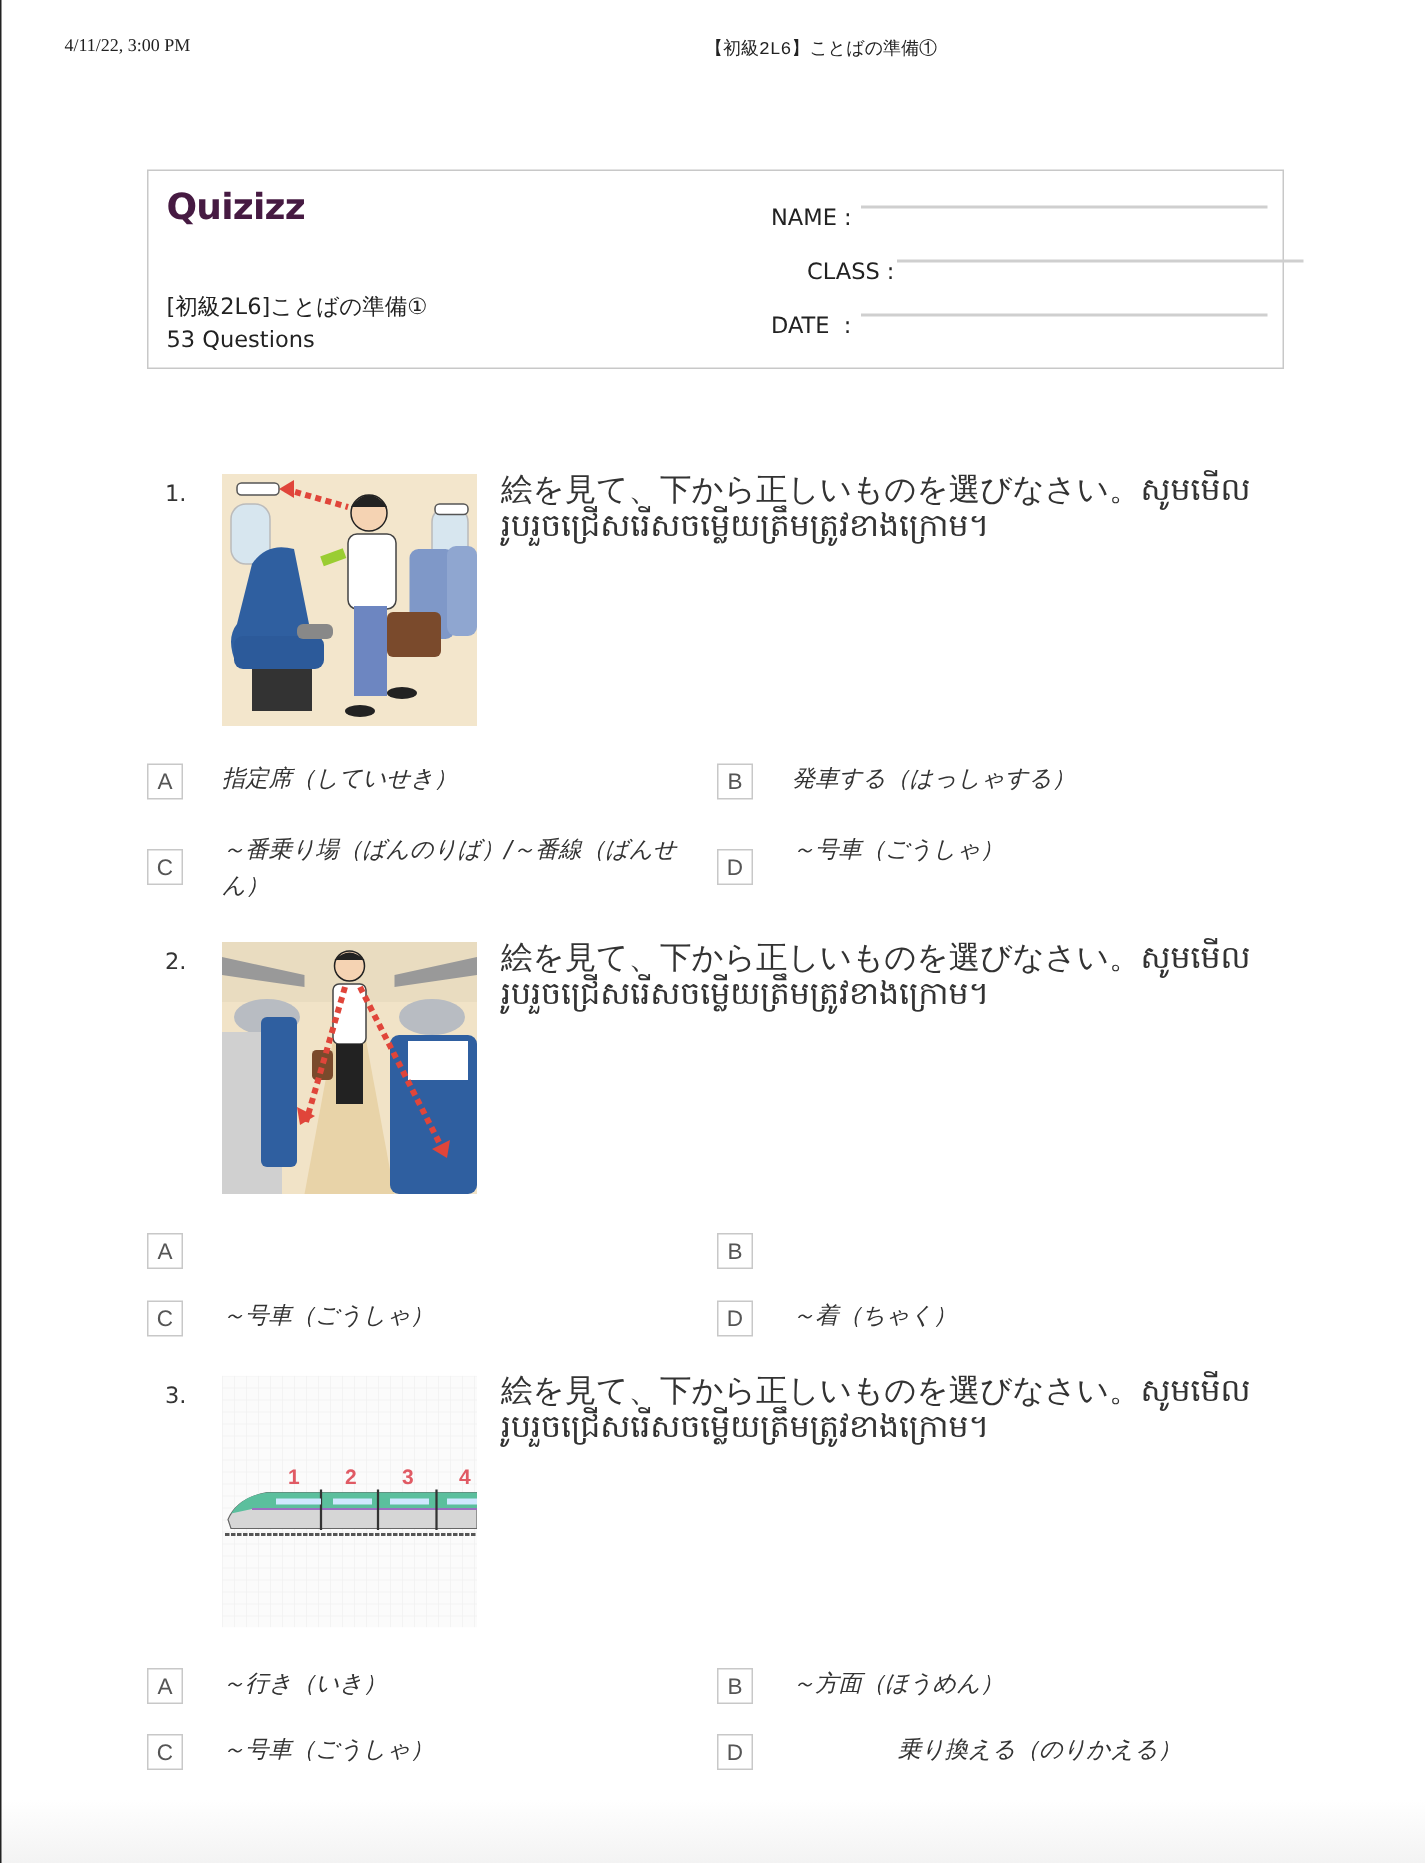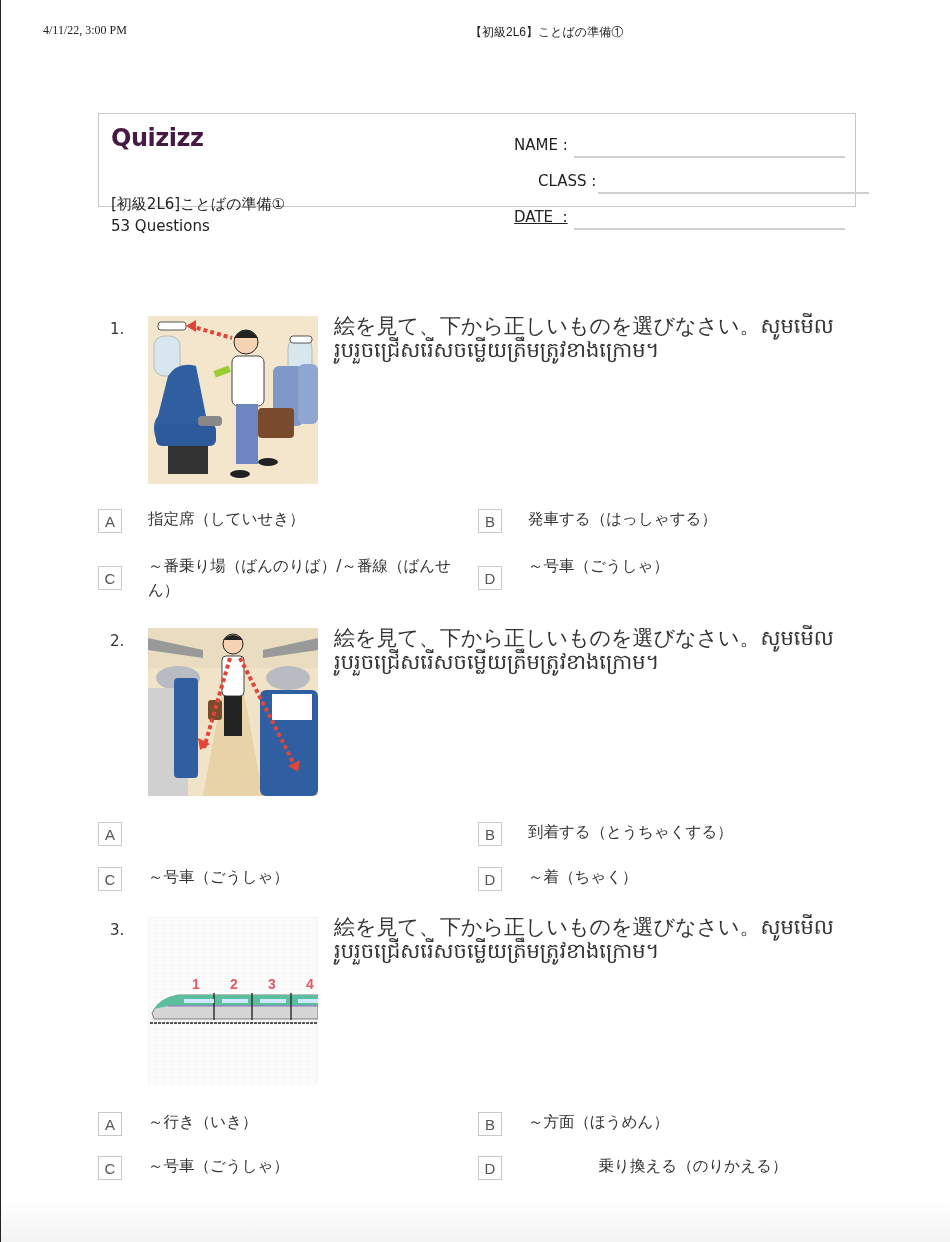--- a/index.html
+++ b/index.html
@@ -4,44 +4,44 @@
 <style>
   html, body { margin:0; padding:0; }
   body {
     width:950px; height:1242px; position:relative; overflow:hidden;
     background: linear-gradient(to bottom, #ffffff 0px, #ffffff 1200px, #f3f3f3 1242px);
     font-family: "DejaVu Sans", "Liberation Sans", sans-serif;
     color:#333;
   }
   .left-edge { position:absolute; left:0; top:0; width:1px; height:1242px; background:#222; }
   .print-date { position:absolute; left:43px; top:23px; font-family:Liberation Serif, serif; font-size:12px; color:#222; }
-  .print-title { position:absolute; left:470px; top:24px; font-family:Liberation Sans, sans-serif; font-size:12px; color:#222; }
+  .print-title { position:absolute; left:470px; top:24px; font-family:Liberation Mono, monospace; font-size:12px; color:#222; }
 
   .header-box {
-    position:absolute; left:98px; top:113px; width:758px; height:94px;
+    position:absolute; left:98px; top:113px; width:758px; height:133px;
     border:1px solid #c8c8c8; box-sizing:border-box;
   }
   .logo { position:absolute; left:12px; top:10px; font-family:"DejaVu Sans", sans-serif; font-weight:bold; font-size:24px; color:#461a42; letter-spacing:-0.5px; }
   .quiz-title { position:absolute; left:12px; top:81px; font-size:15px; color:#222; }
   .quiz-count { position:absolute; left:12px; top:103px; font-size:15px; color:#222; }
-  .field { position:absolute; left:415px; font-size:15px; color:#222; display:flex; align-items:flex-end; }
+  .field { position:absolute; left:415px; font-size:15px; color:#222; display:flex; }
   .field .label { width:60px; white-space:pre; }
   .field .line { width:271px; height:1px; border-bottom:2px solid #cfcfcf; margin-left:0px; margin-bottom:-4px; }
 
   .question { position:absolute; left:0; width:950px; }
   .qnum { position:absolute; left:110px; top:0; font-size:15px; color:#333; }
   .qimg { position:absolute; left:148px; top:0; width:170px; height:168px; overflow:hidden; }
   .qtext { position:absolute; left:334px; top:-2px; width:515px; font-size:21px; line-height:24px; color:#333; }
   .opt { position:absolute; display:flex; align-items:flex-start; }
   .opt-box {
     width:24px; height:24px; box-sizing:border-box; border:1px solid #c8c8c8;
     font-family:"Liberation Sans", sans-serif; font-size:15px; color:#555;
     display:flex; align-items:center; justify-content:center; flex:none;
   }
-  .opt-text { font-size:15.5px; color:#333; line-height:24px; margin-left:26px; width:330px; }
+  .opt-text { font-size:15.5px; color:#333; line-height:24px; margin-left:26px; width:330px;font-style:italic; }
 </style>
 </head>
 <body>
 
 <div class="left-edge"></div>
 <div class="print-date">4/11/22, 3:00 PM</div>
 <div class="print-title">【初級2L6】ことばの準備①</div>
 
 <div class="header-box">
   <div class="logo">Quizizz</div>
@@ -49,21 +49,21 @@
   <div class="quiz-count">53 Questions</div>
 
   <div class="field" style="top:22px;">
     <span class="label">NAME :</span>
     <span class="line"></span>
   </div>
   <div class="field" style="top:58px;margin-left:24px;">
     <span class="label">CLASS :</span>
     <span class="line"></span>
   </div>
-  <div class="field" style="top:94px;text-decoration:underline;">
+  <div class="field" style="top:94px;">
     <span class="label">DATE  :</span>
     <span class="line"></span>
   </div>
 </div>
 
 <div class="question" style="top:316px;">
   <div class="qnum" style="top:4px;">1.</div>
   <div class="qimg">
     <svg width="170" height="168" viewBox="0 0 170 168">
       <rect width="170" height="168" fill="#f3e6cc"></rect>
@@ -134,21 +134,20 @@
       <polygon points="150,144 140,138 152,132" fill="#e0453a"></polygon>
     </svg>
   </div>
   <div class="qtext">絵を見て、下から正しいものを選びなさい。សូមមើលរូបរួចជ្រើសរើសចម្លើយត្រឹមត្រូវខាងក្រោម។</div>
 </div>
 <div class="opt" style="left:98px; top:822px;">
   <div class="opt-box">A</div>
 </div>
 <div class="opt" style="left:478px; top:822px;">
   <div class="opt-box">B</div>
-  <div class="opt-text" style="margin-top:-2px;">到着する（とうちゃくする）</div>
 </div>
 <div class="opt" style="left:98px; top:867px;">
   <div class="opt-box">C</div>
   <div class="opt-text" style="margin-top:-2px;">～号車（ごうしゃ）</div>
 </div>
 <div class="opt" style="left:478px; top:867px;">
   <div class="opt-box">D</div>
   <div class="opt-text" style="margin-top:-2px;">～着（ちゃく）</div>
 </div>
 

